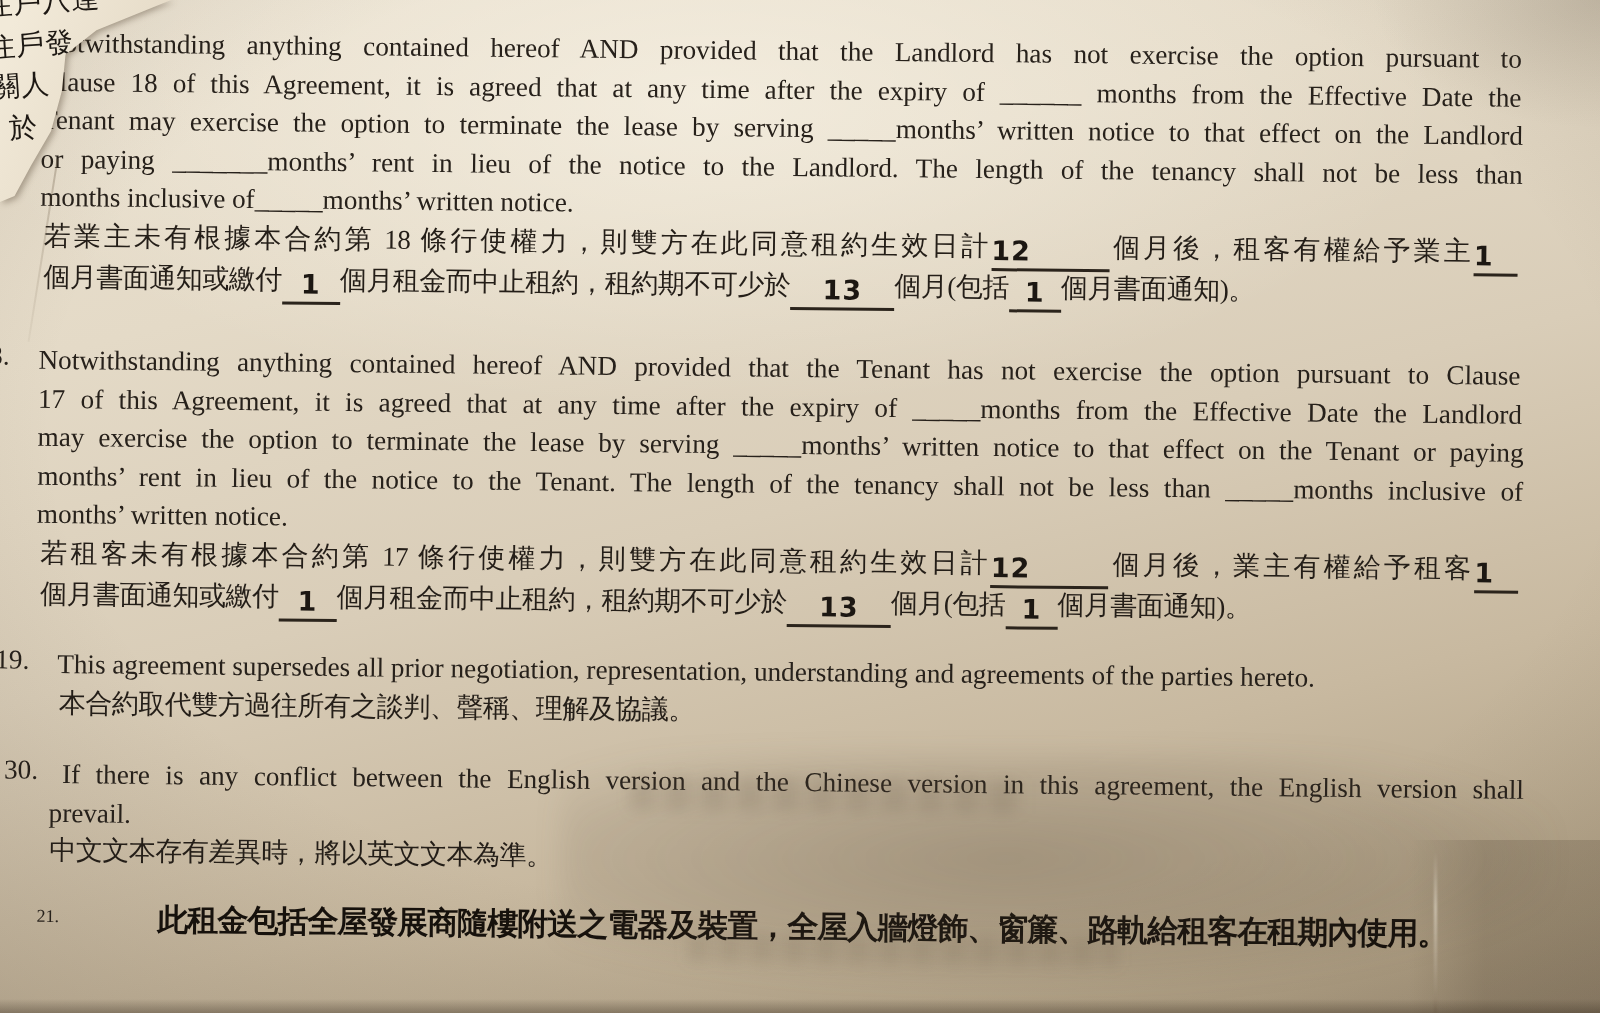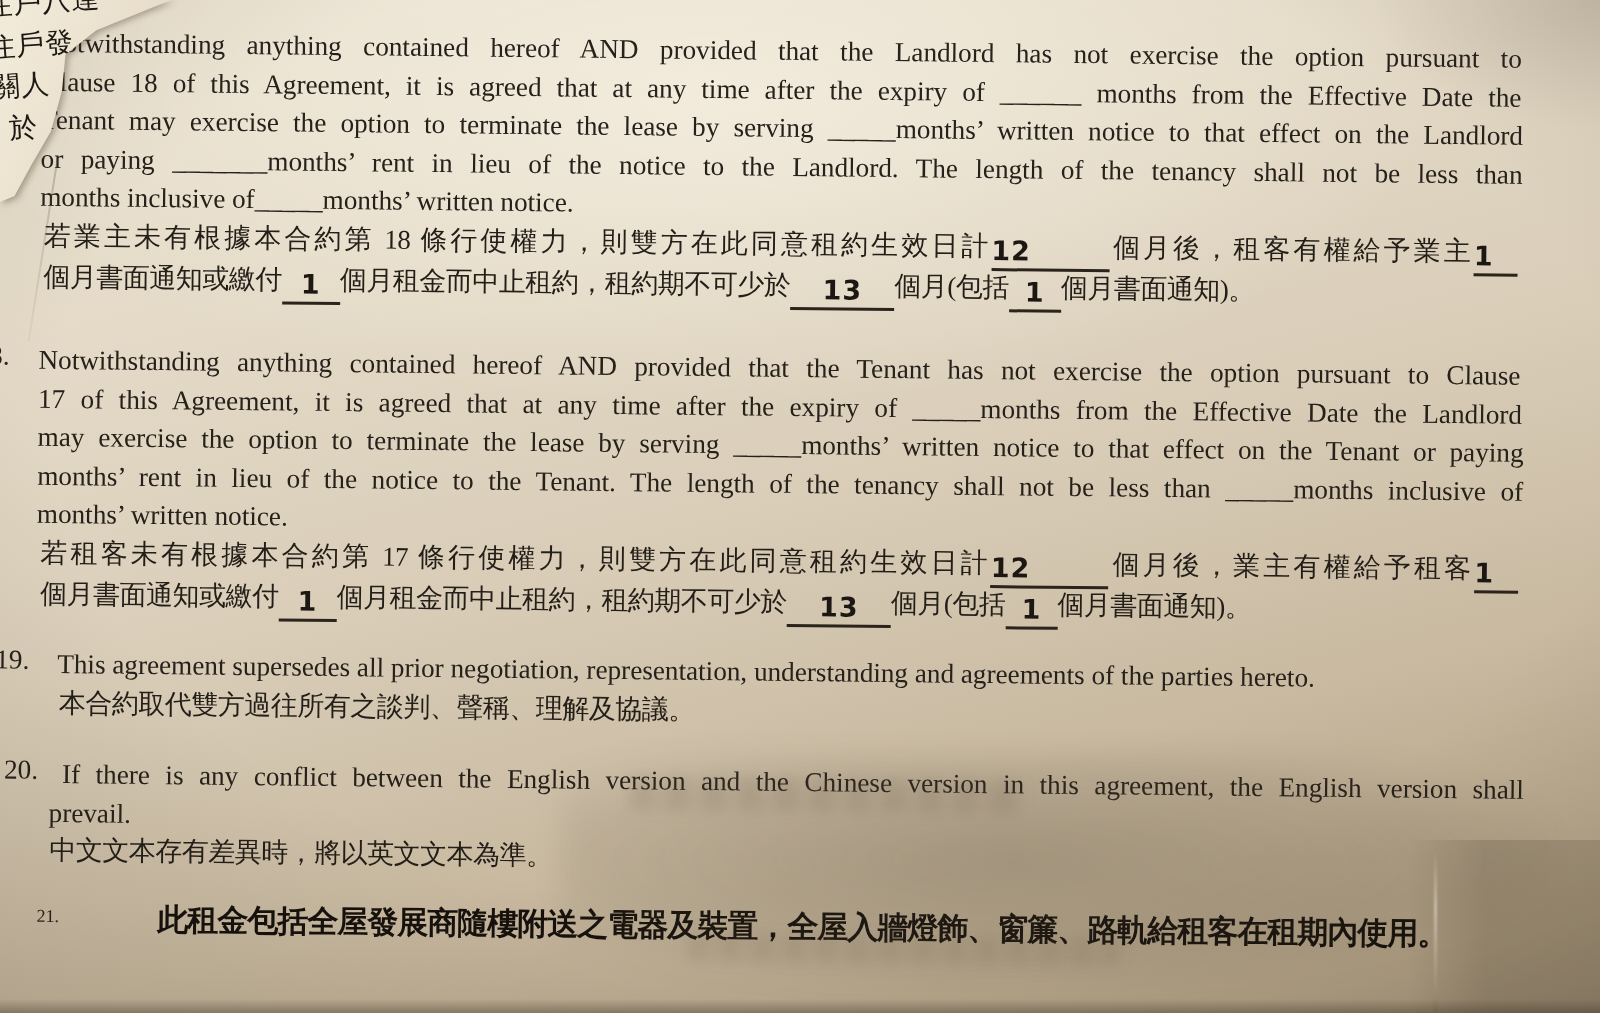--- a/index.html
+++ b/index.html
@@ -107,21 +107,21 @@
       <div class="cn-line" style="left:46px;top:574px"><span>個月書面通知或繳付</span><span class="blank w58"><b class="hand">1</b></span><span>個月租金而中止租約，租約期不可少於</span><span class="blank w104"><b class="hand">13</b></span><span>個月(包括</span><span class="blank w52"><b class="hand">1</b></span><span>個月書面通知)。</span></div>
     </div>
 
     <div>
       <span class="num" style="left:2px;top:645px">19.</span>
       <div class="en-line left" style="left:64px;top:645px;width:1470px">This agreement supersedes all prior negotiation, representation, understanding and agreements of the parties hereto.</div>
       <div class="cn-line" style="left:66px;top:683px">本合約取代雙方過往所有之談判、聲稱、理解及協議。</div>
     </div>
 
     <div>
-      <span class="num" style="left:12px;top:755px">20.</span>
+      <span class="num" style="left:12px;top:755px">30.</span>
       <div class="en-line" style="left:70px;top:755px;width:1462px">If there is any conflict between the English version and the Chinese version in this agreement, the English version shall</div>
       <div class="en-line left" style="left:57px;top:793.6px;width:1400px">prevail.</div>
       <div class="cn-line" style="left:58px;top:830px">中文文本存有差異時，將以英文文本為準。</div>
     </div>
 
     <div>
       <span class="c21-num" style="left:46px;top:906px">21.</span>
       <div class="c21-text" style="left:167px;top:898px">此租金包括全屋發展商隨樓附送之電器及裝置，全屋入牆燈飾、窗簾、路軌給租客在租期內使用。</div>
     </div>
 

